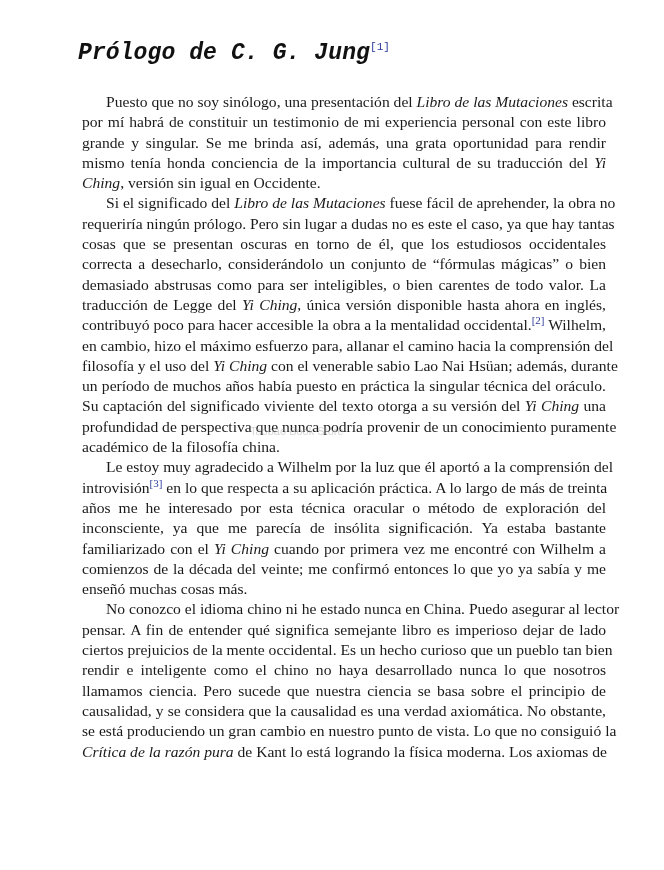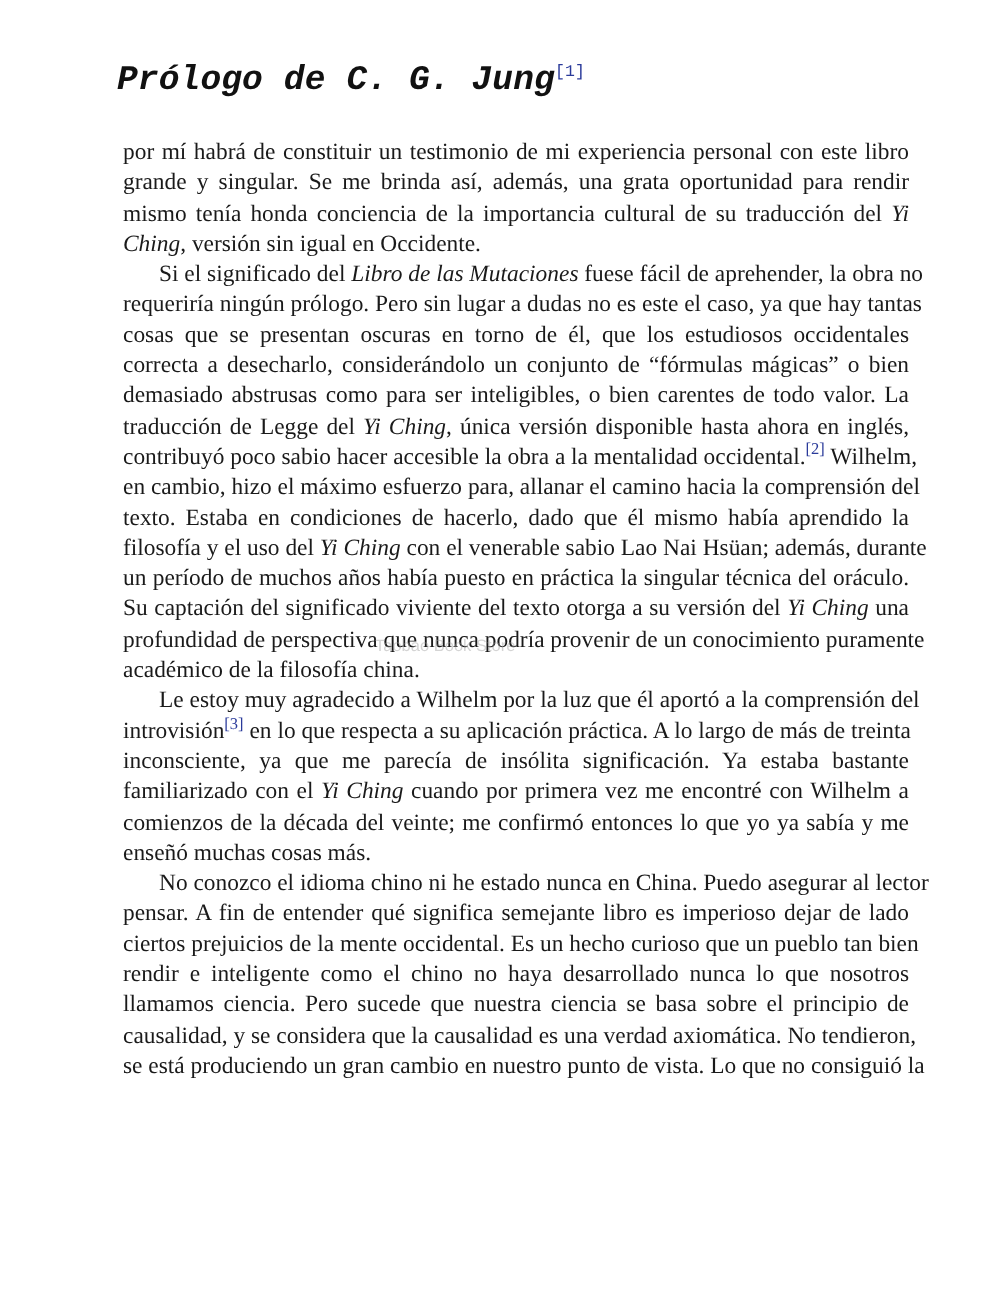--- a/index.html
+++ b/index.html
@@ -16,53 +16,55 @@
   .wm { position: absolute; left: 250px; top: 425px; font-family: "Liberation Sans", "DejaVu Sans", sans-serif;
         font-size: 11px; color: rgba(160,160,160,0.45); pointer-events: none; }
 </style>
 </head>
 <body>
 
 <h1 class="title"><span>Prólogo de C. G. Jung</span><a class="fn">[1]</a></h1>
 
 <div class="body" id="body">
     <div>
+      <span class="line indent"><span>Puesto que no soy sinólogo, una presentación del </span><i>Libro de las Mutaciones</i><span> escrita</span></span>
       <span class="line"><span>por mí habrá de constituir un testimonio de mi experiencia personal con este libro</span></span>
       <span class="line"><span>grande y singular. Se me brinda así, además, una grata oportunidad para rendir</span></span>
       <span class="line"><span>mismo tenía honda conciencia de la importancia cultural de su traducción del </span><i>Yi</i></span>
       <span class="line last"><i>Ching</i><span>, versión sin igual en Occidente.</span></span>
     </div>
     <div>
       <span class="line indent"><span>Si el significado del </span><i>Libro de las Mutaciones</i><span> fuese fácil de aprehender, la obra no</span></span>
       <span class="line"><span>requeriría ningún prólogo. Pero sin lugar a dudas no es este el caso, ya que hay tantas</span></span>
       <span class="line"><span>cosas que se presentan oscuras en torno de él, que los estudiosos occidentales</span></span>
       <span class="line"><span>correcta a desecharlo, considerándolo un conjunto de “fórmulas mágicas” o bien</span></span>
       <span class="line"><span>demasiado abstrusas como para ser inteligibles, o bien carentes de todo valor. La</span></span>
       <span class="line"><span>traducción de Legge del </span><i>Yi Ching</i><span>, única versión disponible hasta ahora en inglés,</span></span>
-      <span class="line"><span>contribuyó poco sabio hacer accesible la obra a la mentalidad occidental.</span><a class="fn">[2]</a><span> Wilhelm,</span></span>
+      <span class="line"><span>contribuyó poco para hacer accesible la obra a la mentalidad occidental.</span><a class="fn">[2]</a><span> Wilhelm,</span></span>
       <span class="line"><span>en cambio, hizo el máximo esfuerzo para, allanar el camino hacia la comprensión del</span></span>
-      <span class="line"><span>texto. Estaba en condiciones de hacerlo, dado que él mismo había aprendido la</span></span>
       <span class="line"><span>filosofía y el uso del </span><i>Yi Ching</i><span> con el venerable sabio Lao Nai Hsüan; además, durante</span></span>
       <span class="line"><span>un período de muchos años había puesto en práctica la singular técnica del oráculo.</span></span>
       <span class="line"><span>Su captación del significado viviente del texto otorga a su versión del </span><i>Yi Ching</i><span> una</span></span>
       <span class="line"><span>profundidad de perspectiva que nunca podría provenir de un conocimiento puramente</span></span>
       <span class="line last"><span>académico de la filosofía china.</span></span>
     </div>
     <div>
       <span class="line indent"><span>Le estoy muy agradecido a Wilhelm por la luz que él aportó a la comprensión del</span></span>
       <span class="line"><span>introvisión</span><a class="fn">[3]</a><span> en lo que respecta a su aplicación práctica. A lo largo de más de treinta</span></span>
+      <span class="line"><span>años me he interesado por esta técnica oracular o método de exploración del</span></span>
       <span class="line"><span>inconsciente, ya que me parecía de insólita significación. Ya estaba bastante</span></span>
       <span class="line"><span>familiarizado con el </span><i>Yi Ching</i><span> cuando por primera vez me encontré con Wilhelm a</span></span>
       <span class="line"><span>comienzos de la década del veinte; me confirmó entonces lo que yo ya sabía y me</span></span>
       <span class="line last"><span>enseñó muchas cosas más.</span></span>
     </div>
     <div>
       <span class="line indent"><span>No conozco el idioma chino ni he estado nunca en China. Puedo asegurar al lector</span></span>
       <span class="line"><span>pensar. A fin de entender qué significa semejante libro es imperioso dejar de lado</span></span>
       <span class="line"><span>ciertos prejuicios de la mente occidental. Es un hecho curioso que un pueblo tan bien</span></span>
       <span class="line"><span>rendir e inteligente como el chino no haya desarrollado nunca lo que nosotros</span></span>
       <span class="line"><span>llamamos ciencia. Pero sucede que nuestra ciencia se basa sobre el principio de</span></span>
-      <span class="line"><span>causalidad, y se considera que la causalidad es una verdad axiomática. No tendieron,</span></span>
+      <span class="line"><span>causalidad, y se considera que la causalidad es una verdad axiomática. No obstante,</span></span>
       <span class="line"><span>se está produciendo un gran cambio en nuestro punto de vista. Lo que no consiguió la</span></span>
+      <span class="line"><i>Crítica de la razón pura</i><span> de Kant lo está logrando la física moderna. Los axiomas de</span></span>
     </div>
   </div>
 
 <div class="wm">Taobao Book Store</div>
 
 </body></html>

